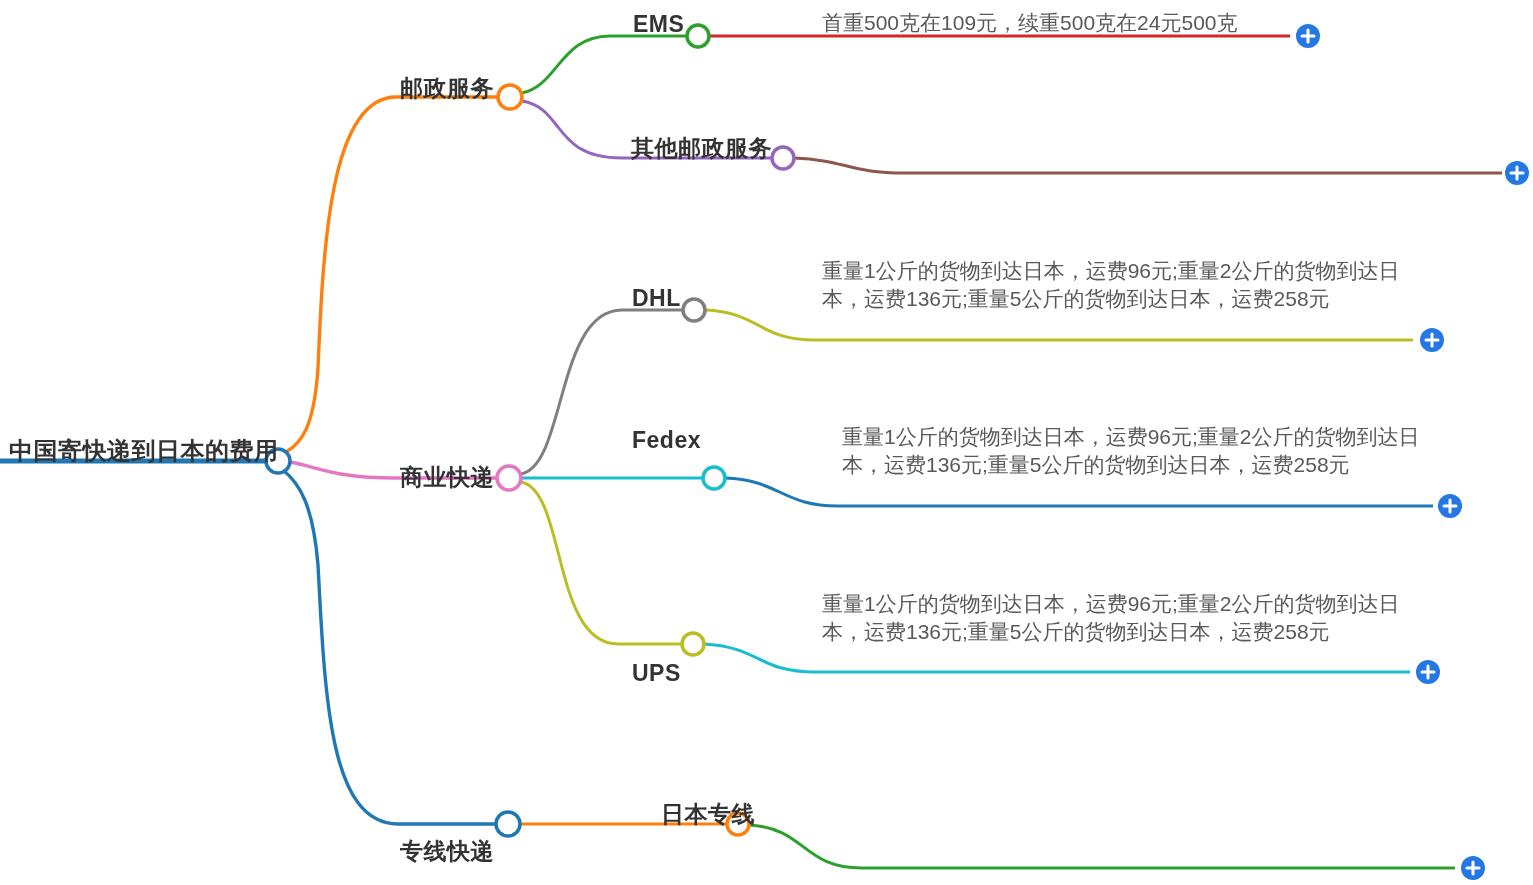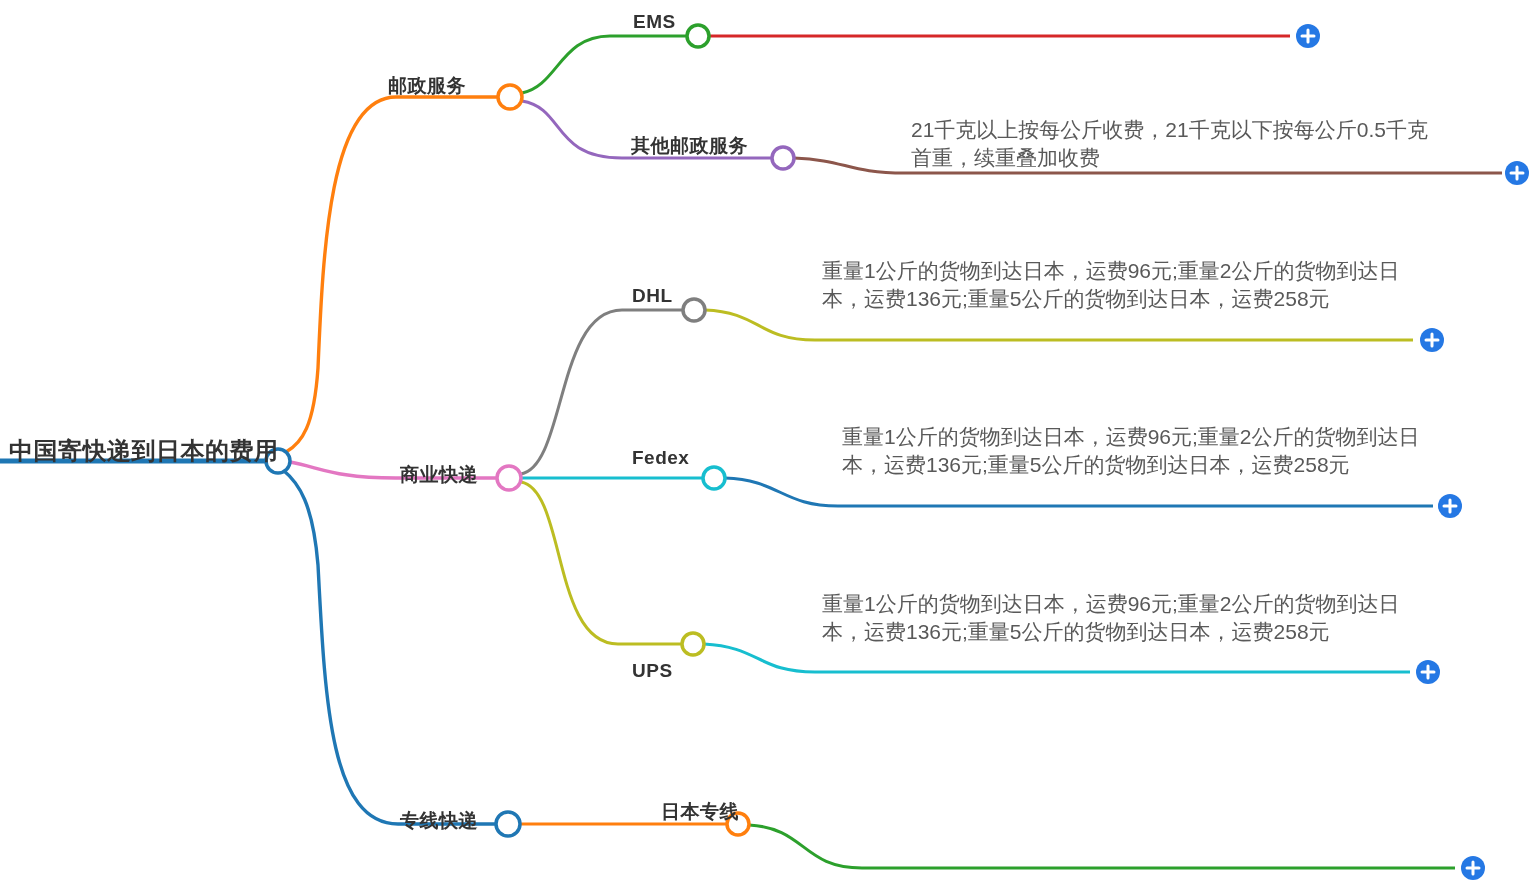--- a/index.html
+++ b/index.html
@@ -8,21 +8,21 @@
     width:1533px;height:885px;
     background:#ffffff;
     font-family:"Liberation Sans","DejaVu Sans",sans-serif;
     overflow:hidden;
   }
   .canvas svg{position:absolute;left:0;top:0;}
   .node-label{
     position:absolute;
     font-weight:bold;
     color:#333333;
-    font-size:19px;
+    font-size:23px;
     white-space:nowrap;
     letter-spacing:0.5px;
   }
   .root-label{font-size:24px;}
   .leaf-detail{
     position:absolute;
     color:#595959;
     font-size:21px;
     line-height:28px;
     word-break:break-all;
@@ -101,30 +101,30 @@
       <path class="plus-glyph" d="M-6,0 H6 M0,-6 V6"></path>
     </g>
     <g transform="translate(1473,868)">
       <circle r="12" fill="#2578e4"></circle>
       <path class="plus-glyph" d="M-6,0 H6 M0,-6 V6"></path>
     </g>
   </svg>
 
   <div class="node-label root-label" style="left:9px;top:435px;font-family:Liberation Serif, serif;">中国寄快递到日本的费用</div>
 
-  <div class="node-label" style="left:388px;top:73px;text-align:right;">邮政服务</div>
+  <div class="node-label" style="left:400px;top:73px;text-align:right;">邮政服务</div>
   <div class="node-label" style="left:633px;top:11px;">EMS</div>
   <div class="node-label" style="left:631px;top:133px;">其他邮政服务</div>
 
   <div class="node-label" style="left:400px;top:454px;margin-top:8px;">商业快递</div>
   <div class="node-label" style="left:632px;top:285px;">DHL</div>
-  <div class="node-label" style="left:632px;top:447px;">Fedex</div>
+  <div class="node-label" style="left:632px;top:427px;">Fedex</div>
   <div class="node-label" style="left:632px;top:619px;margin-top:41px;">UPS</div>
 
-  <div class="node-label" style="left:400px;top:808px;">专线快递</div>
+  <div class="node-label" style="left:400px;top:836px;">专线快递</div>
   <div class="node-label" style="left:632px;top:799px;margin-left:29px;">日本专线</div>
 
-  <div class="leaf-detail" style="left:911px;top:116px;width:535px;">21千克以上按每公斤收费，21千克以下按每公斤0.5千克首重，续重叠加收费</div>
+  <div class="leaf-detail" style="left:822px;top:9px;width:480px;">首重500克在109元，续重500克在24元500克</div>
   <div class="leaf-detail" style="left:822px;top:257px;width:592px;">重量1公斤的货物到达日本，运费96元;重量2公斤的货物到达日本，运费136元;重量5公斤的货物到达日本，运费258元</div>
   <div class="leaf-detail" style="left:842px;top:423px;width:592px;">重量1公斤的货物到达日本，运费96元;重量2公斤的货物到达日本，运费136元;重量5公斤的货物到达日本，运费258元</div>
   <div class="leaf-detail" style="left:822px;top:590px;width:592px;">重量1公斤的货物到达日本，运费96元;重量2公斤的货物到达日本，运费136元;重量5公斤的货物到达日本，运费258元</div>
 
 </div>
 
 </body></html>

